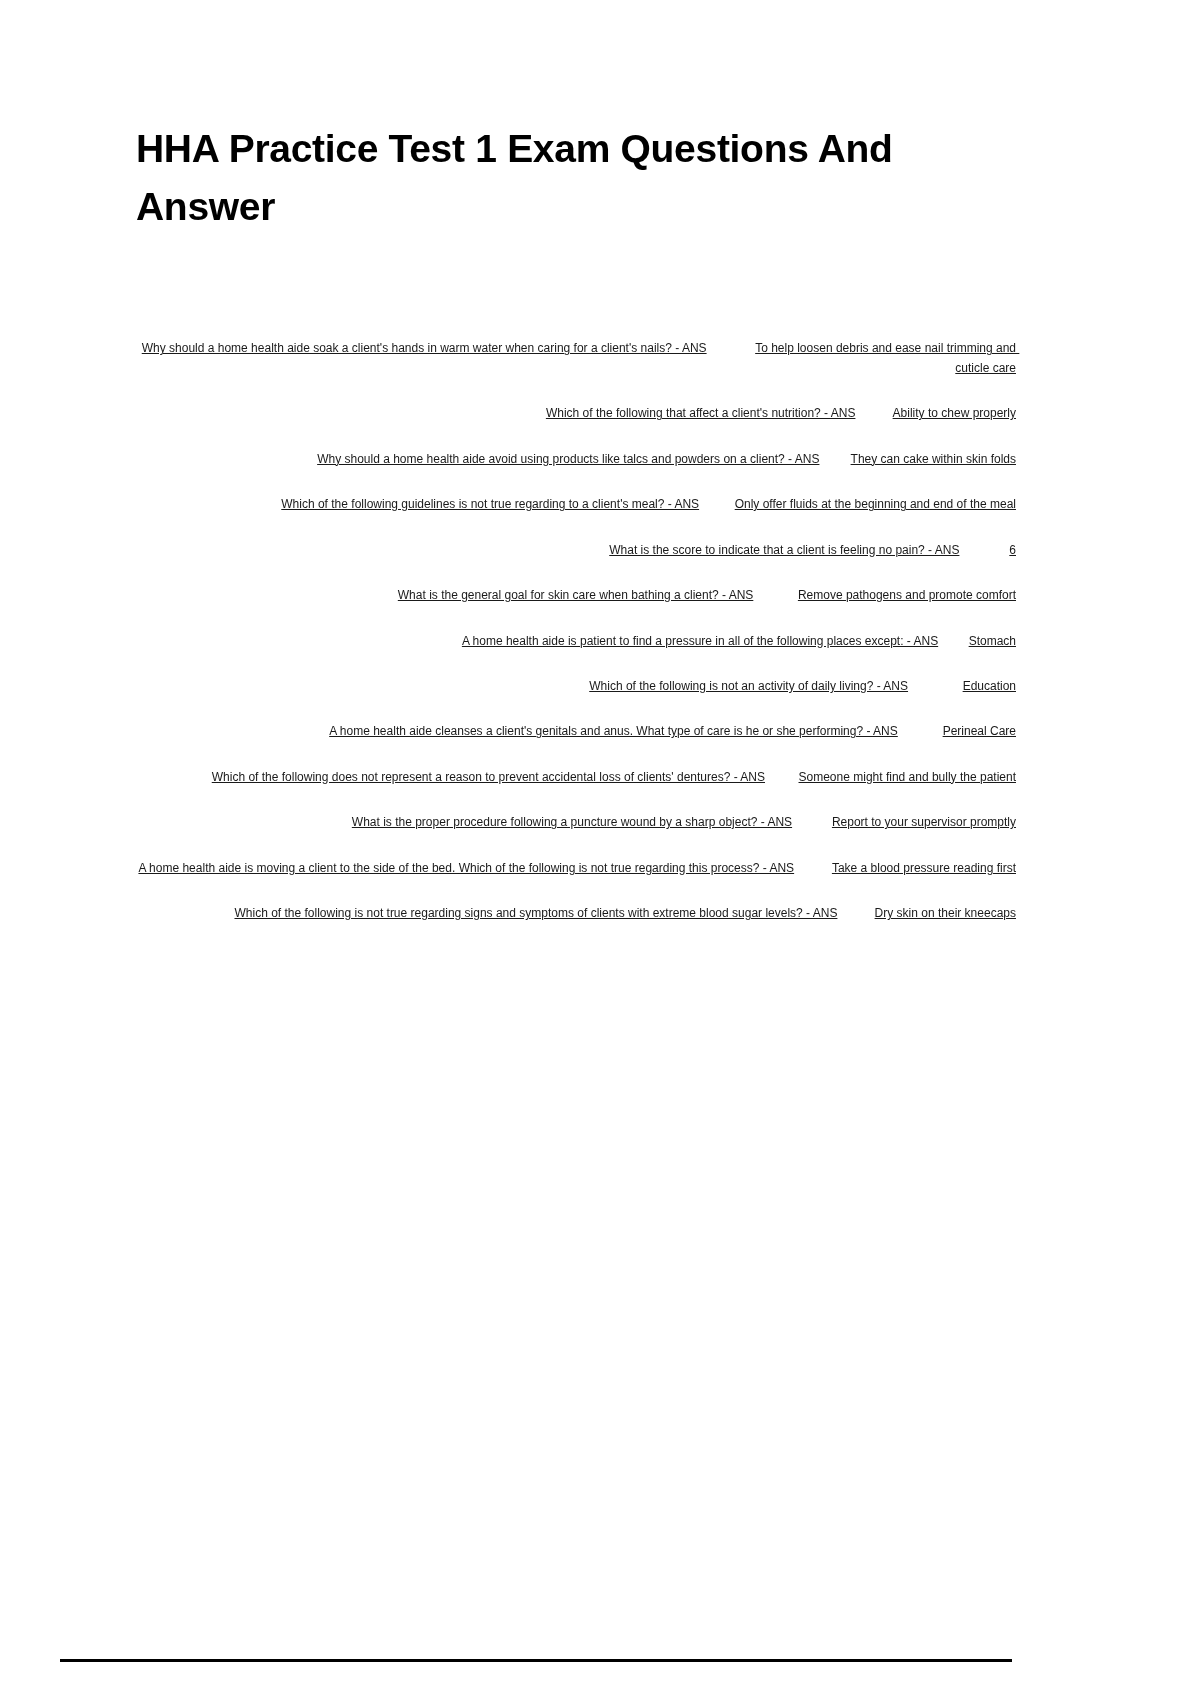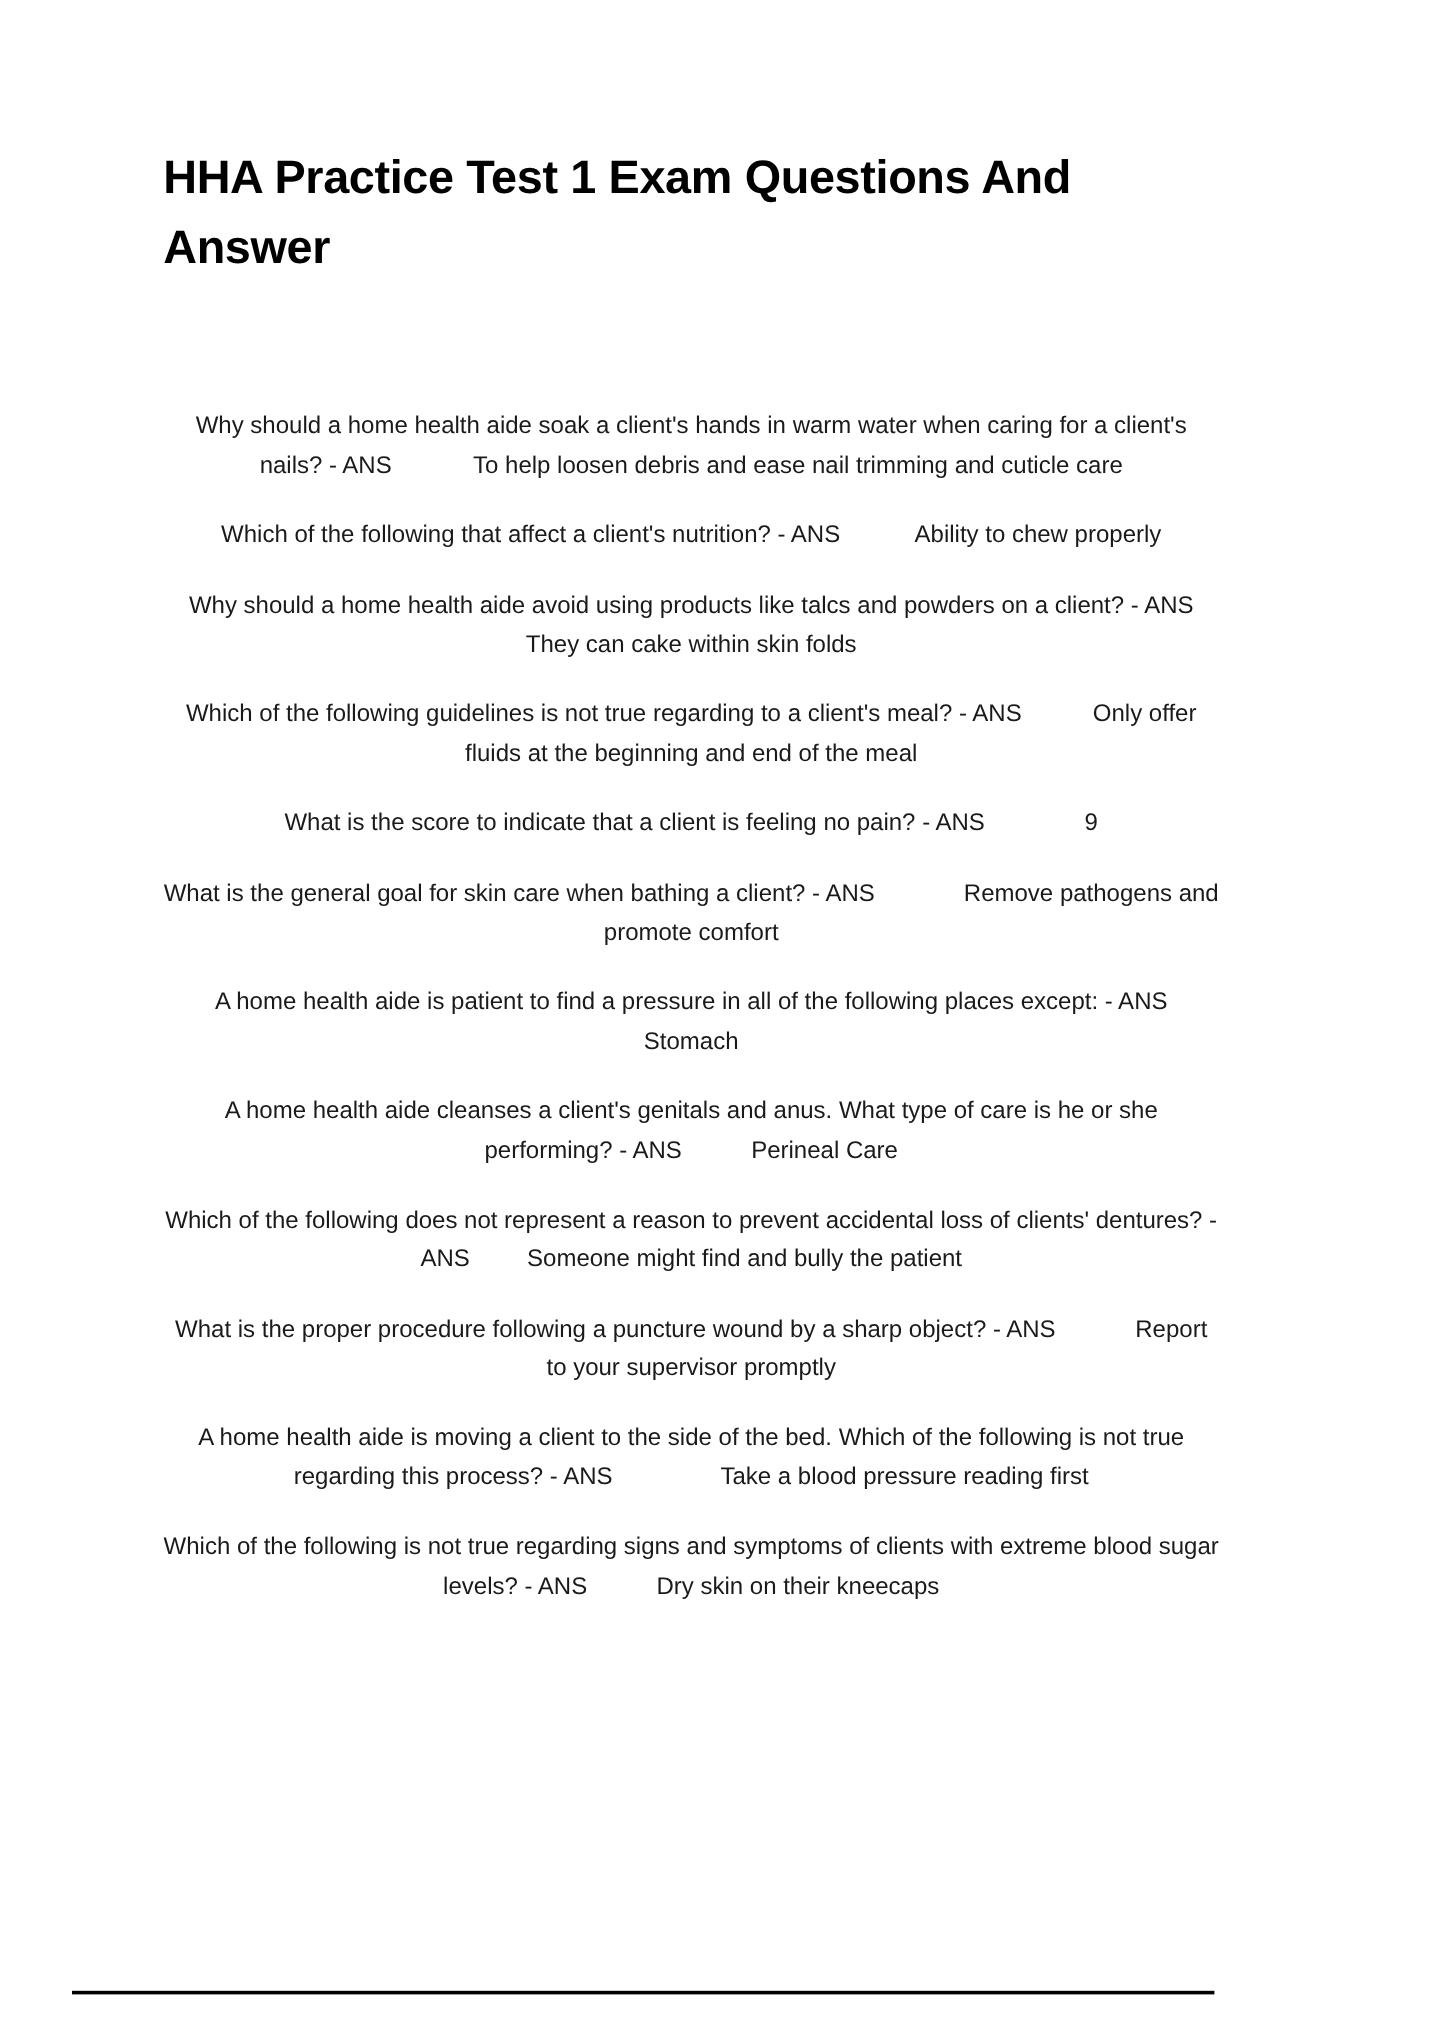--- a/index.html
+++ b/index.html
@@ -34,26 +34,27 @@
     font-weight: bold;
     line-height: 1.48;
     letter-spacing: -0.3px;
     margin: 0 0 0 0;
     color: #000000;
   }
   .qa-list {
     margin-top: 104px;
   }
   .qa-item {
-    font-size: 20px;
+    font-size: 12px;
     line-height: 1.62;
     color: #1a1a1a;
     margin-bottom: 26px;
-    text-align: center;
+    text-align: right;
     white-space: pre-wrap;
+    text-decoration: underline;
   }
   .qa-item:last-child {
     margin-bottom: 0;
   }
   .bottom-rule {
     position: absolute;
     left: 60px;
     right: 60px;
     bottom: 38px;
     height: 3px;
@@ -64,23 +65,24 @@
 <body>
 
 <div class="page">
   <div class="content">
     <h1 class="doc-title">HHA Practice Test 1 Exam Questions And Answer</h1>
     <div class="qa-list">
       <p class="qa-item">Why should a home health aide soak a client's hands in warm water when caring for a client's nails? - ANS		To help loosen debris and ease nail trimming and cuticle care</p>
       <p class="qa-item">Which of the following that affect a client's nutrition? - ANS		Ability to chew properly</p>
       <p class="qa-item">Why should a home health aide avoid using products like talcs and powders on a client? - ANS		They can cake within skin folds</p>
       <p class="qa-item">Which of the following guidelines is not true regarding to a client's meal? - ANS		Only offer fluids at the beginning and end of the meal</p>
-      <p class="qa-item">What is the score to indicate that a client is feeling no pain? - ANS		9</p>
+      <p class="qa-item">What is the score to indicate that a client is feeling no pain? - ANS		6</p>
       <p class="qa-item">What is the general goal for skin care when bathing a client? - ANS		Remove pathogens and promote comfort</p>
       <p class="qa-item">A home health aide is patient to find a pressure in all of the following places except: - ANS		Stomach</p>
+      <p class="qa-item">Which of the following is not an activity of daily living? - ANS		Education</p>
       <p class="qa-item">A home health aide cleanses a client's genitals and anus. What type of care is he or she performing? - ANS		Perineal Care</p>
       <p class="qa-item">Which of the following does not represent a reason to prevent accidental loss of clients' dentures? - ANS		Someone might find and bully the patient</p>
       <p class="qa-item">What is the proper procedure following a puncture wound by a sharp object? - ANS		Report to your supervisor promptly</p>
       <p class="qa-item">A home health aide is moving a client to the side of the bed. Which of the following is not true regarding this process? - ANS		Take a blood pressure reading first</p>
       <p class="qa-item">Which of the following is not true regarding signs and symptoms of clients with extreme blood sugar levels? - ANS		Dry skin on their kneecaps</p>
     </div>
   </div>
   <div class="bottom-rule"></div>
 </div>
 

